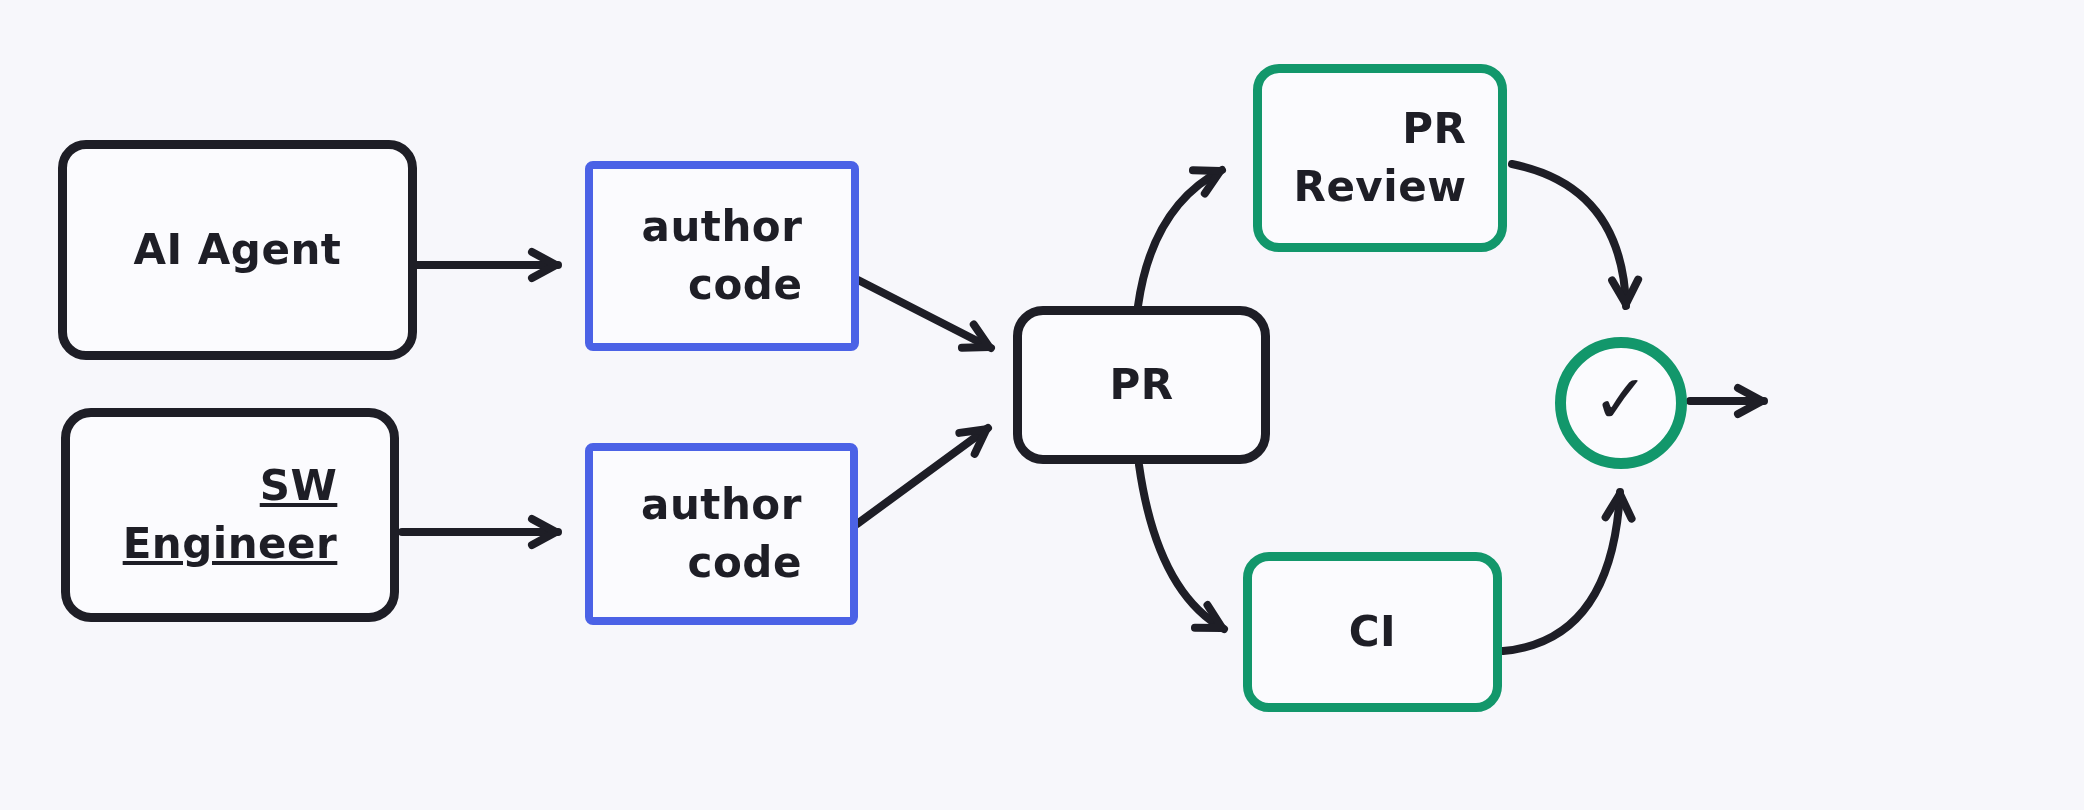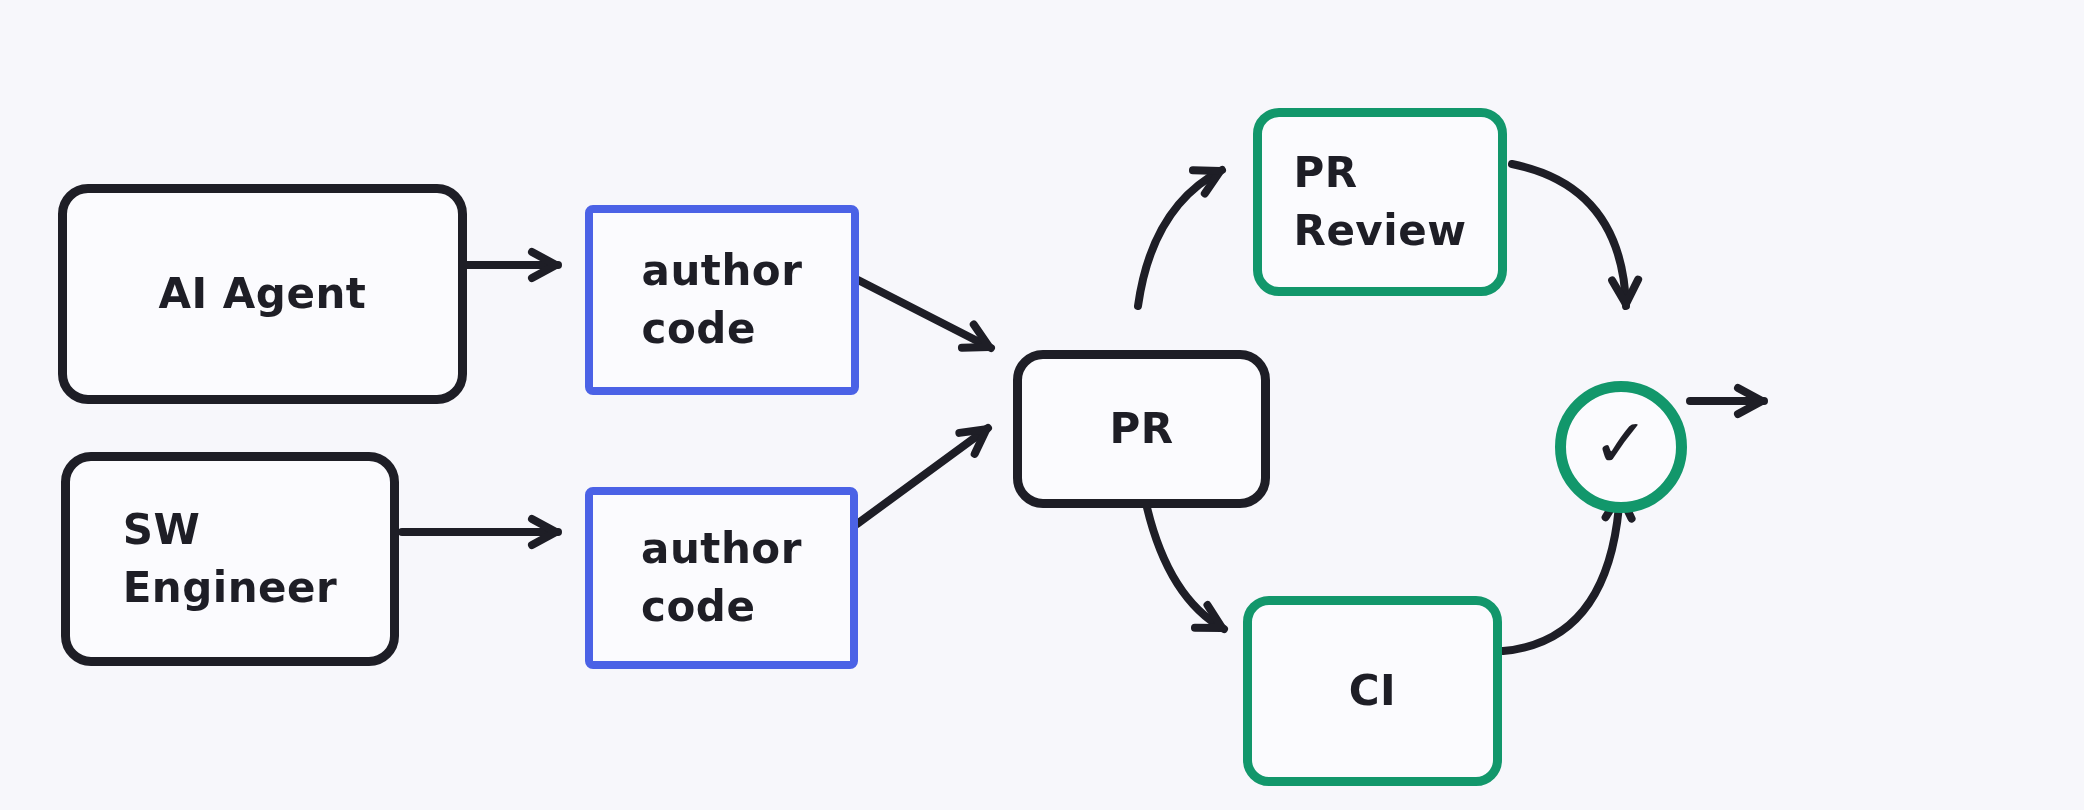--- a/index.html
+++ b/index.html
@@ -30,53 +30,52 @@
   .arrowhead-path{
     stroke:var(--ink);
     stroke-width:8;
     fill:none;
     stroke-linecap:round;
     stroke-linejoin:round;
   }
   .node{
     position:absolute;
     display:flex;align-items:center;justify-content:center;
-    text-align:left;
+    text-align:right;
     background:var(--shape-fill);
     border:9px solid var(--ink);
     border-radius:30px;
     color:var(--ink);
     font-size:42px;
     font-weight:700;
     line-height:1.38;
     letter-spacing:.5px;
     white-space:pre-line;
-    margin-top:44px;
   }
   .node.blue{border-color:var(--blue);border-width:8px;border-radius:8px;}
   .node.green{border-color:var(--green);border-radius:26px;}
   .node.check-circle{
     border:11px solid var(--green);
     border-radius:50%;
   }
   .check-glyph{
     font-size:68px;
     font-weight:700;
     color:var(--ink);
     line-height:1;
     transform:translateY(-3px);
   }
   
-  #node-ai-agent      {left:58px;  top:140px; width:409px; height:220px;}
-  #node-sw-engineer   {left:61px;  top:408px; width:338px; height:214px;}
+  #node-ai-agent      {left:58px;  top:140px; width:359px; height:220px;border-radius:28px;}
+  #node-sw-engineer   {left:61px;  top:408px; width:338px; height:214px;text-decoration:underline;}
   #node-author-top    {left:585px; top:161px; width:274px; height:190px;}
   #node-author-bottom {left:585px; top:443px; width:273px; height:182px;}
   #node-pr            {left:1013px;top:306px; width:257px; height:158px;}
   #node-pr-review     {left:1253px;top:64px;  width:254px; height:188px;}
-  #node-ci            {left:1243px;top:552px; width:259px; height:190px;}
+  #node-ci            {left:1243px;top:552px; width:259px; height:160px;}
   #node-check         {left:1555px;top:337px; width:132px; height:132px;}
   #node-main-branch   {left:1793px;top:313px; width:257px; height:185px;}
 </style>
 </head>
 <body>
 
 <div class="canvas">
 
   <svg class="arrows-layer" viewBox="0 0 2084 810" width="2084" height="810" xmlns="http://www.w3.org/2000/svg">
     <defs>

